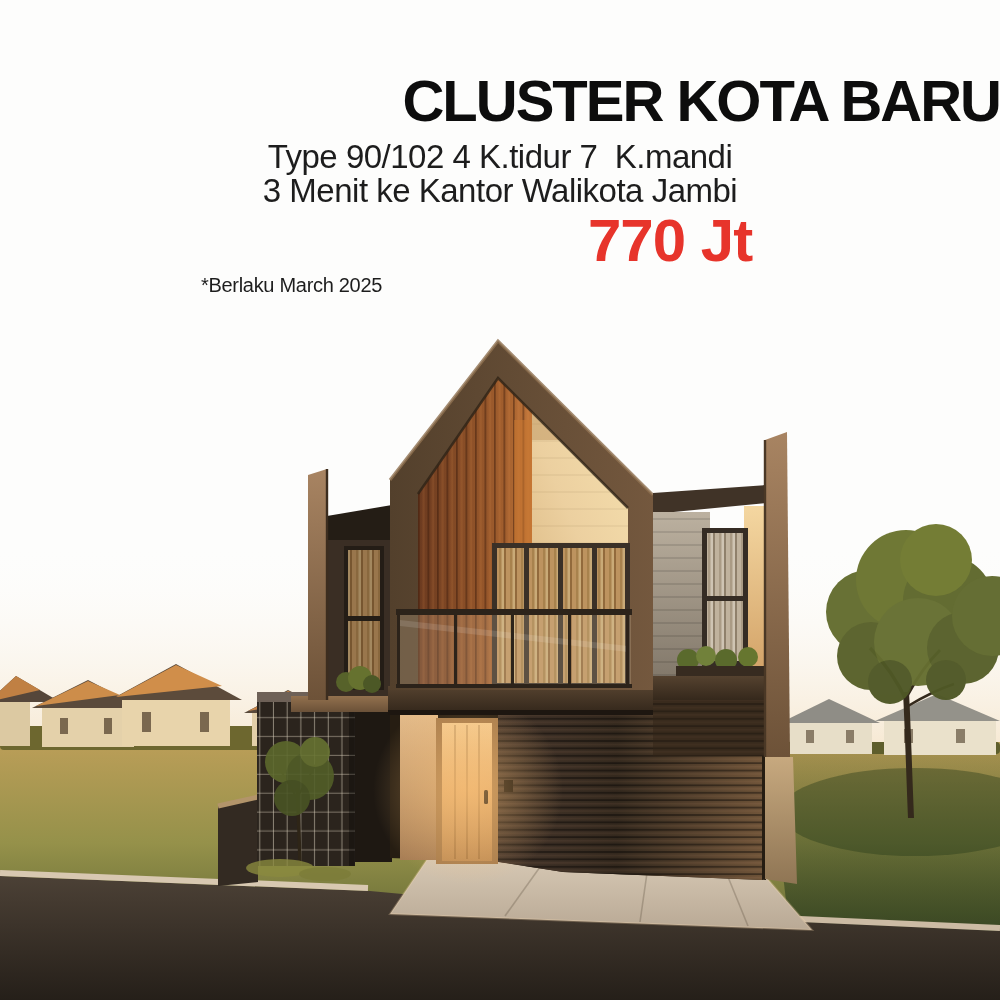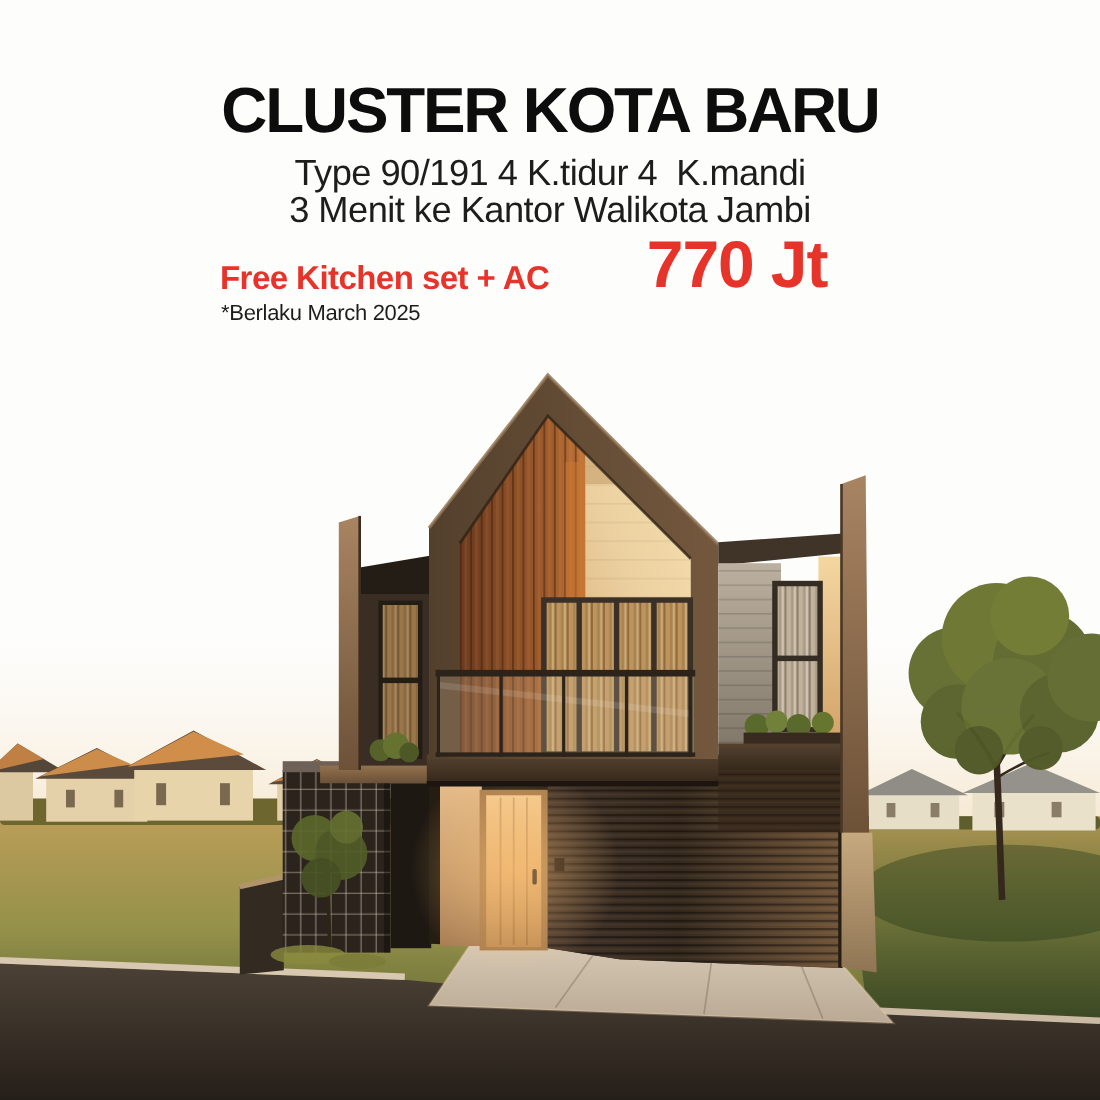--- a/index.html
+++ b/index.html
@@ -5,21 +5,21 @@
   html,body{margin:0;padding:0;background:#ffffff;}
   .poster{
     position:relative;width:1000px;height:1000px;overflow:hidden;
     background:#fdfdfc;
     font-family:"Liberation Sans","DejaVu Sans",sans-serif;
   }
   .scene{position:absolute;left:0;top:0;width:1000px;height:1000px;}
   .text-layer{position:absolute;left:0;top:0;width:1000px;height:340px;}
   .headline{
     position:absolute;top:72px;left:0;width:1000px;margin:0;
-    text-align:center;font-size:58px;font-weight:bold;letter-spacing:-2px;
+    text-align:right;font-size:58px;font-weight:bold;letter-spacing:-2px;
     color:var(--headline-black,#0d0d0d);line-height:1.0;
   }
   .sub{
     position:absolute;left:0;width:1000px;text-align:center;
     font-size:33px;font-weight:normal;color:var(--body-text,#1d1d1d);
     letter-spacing:-0.5px;white-space:pre;line-height:1.0;
   }
   .sub1{top:140px;}
   .sub2{top:174px;}
   .promo{
@@ -392,19 +392,18 @@
       <g>
         <polygon points="765,440 787,432 790,757 765,757" fill="url(#gFin)"></polygon>
         <line x1="765" y1="440" x2="765" y2="757" stroke="#4a3826" stroke-width="2.4"></line>
         <polygon points="765,757 793,757 797,884 765,879" fill="url(#gFinLower)"></polygon>
       </g>
     </g>
   </svg>
 
   <div class="text-layer">
     <h1 class="headline">CLUSTER KOTA BARU</h1>
-    <div class="sub sub1">Type 90/191 4 K.tidur 4  K.mandi</div>
+    <div class="sub sub1">Type 90/102 4 K.tidur 7  K.mandi</div>
     <div class="sub sub2">3 Menit ke Kantor Walikota Jambi</div>
-    <div class="promo">Free Kitchen set + AC</div>
     <div class="note">*Berlaku March 2025</div>
     <div class="price">770 Jt</div>
   </div>
 </div>
 
 </body></html>

